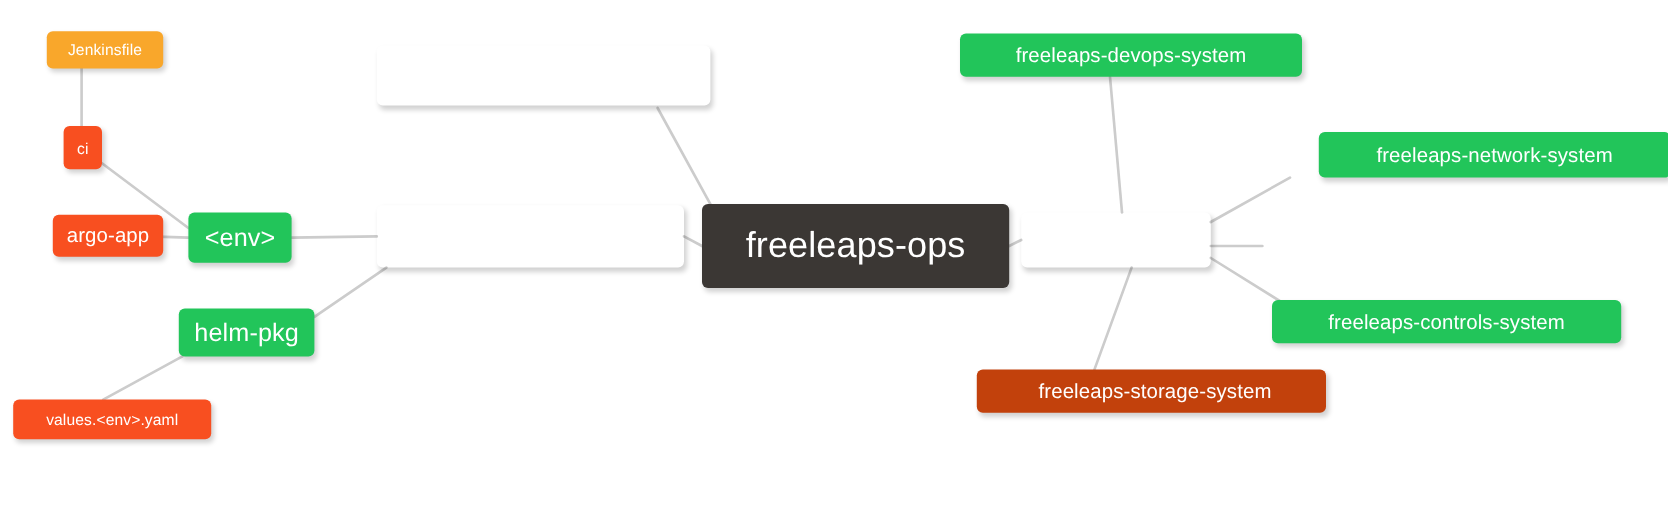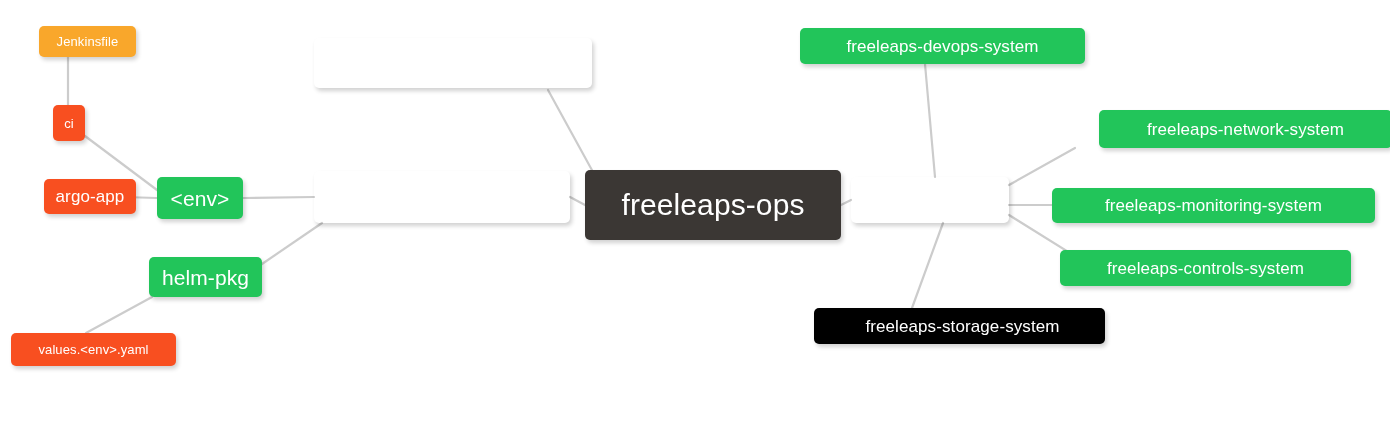--- a/index.html
+++ b/index.html
@@ -86,16 +86,15 @@
     <div class="node blue lvl1" style="left: 314px; top: 38px; width: 278px; height: 50px;">first-class-pipeline</div>
     <div class="node blue lvl1" style="left: 851px; top: 177px; width: 158px; height: 46px;">manifests</div>
     <div class="node green lvl2" style="left: 157px; top: 177px; width: 86px; height: 42px; background: rgb(34, 197, 90);">&lt;env&gt;</div>
     <div class="node green lvl2" style="left: 149px; top: 257px; width: 113px; height: 40px; background: rgb(34, 197, 90);">helm-pkg</div>
     <div class="node red lvl4" style="left: 53px; top: 105px; width: 32px; height: 36px; background: rgb(248, 79, 32); text-align: center;">ci</div>
     <div class="node orange lvl4" style="left: 20px; top: 26px; width: 97px; height: 31px; background: rgb(249, 167, 43);">Jenkinsfile</div>
     <div class="node red lvl3" style="left: 32px; top: 179px; width: 92px; height: 35px; background: rgb(248, 79, 32); margin-left: 12px;">argo-app</div>
     <div class="node red lvl4" style="left: 11px; top: 333px; width: 165px; height: 33px; background: rgb(248, 79, 32);">values.&lt;env&gt;.yaml</div>
     <div class="node green lvl3" style="left: 800px; top: 28px; width: 285px; height: 36px; background: rgb(34, 197, 90);">freeleaps-devops-system</div>
     <div class="node green lvl3" style="left: 1055px; top: 110px; width: 293px; height: 38px; background: rgb(34, 197, 90); margin-left: 44px;">freeleaps-network-system</div>
-    <div class="node green lvl3" style="left: 1052px; top: 188px; width: 323px; height: 35px; background: rgb(34, 197, 90);">freeleaps-monitoring-system</div>
     <div class="node green lvl3" style="left: 1060px; top: 250px; width: 291px; height: 36px; background: rgb(34, 197, 90);">freeleaps-controls-system</div>
-    <div class="node green lvl3" style="left: 814px; top: 308px; width: 291px; height: 36px; background: #000000; padding-left: 16px;">freeleaps-storage-system</div>
+    <div class="node green lvl3" style="left: 814px; top: 308px; width: 291px; height: 36px; background: #c2410c; padding-left: 16px;">freeleaps-storage-system</div>
   </div>
 
 </body></html>

